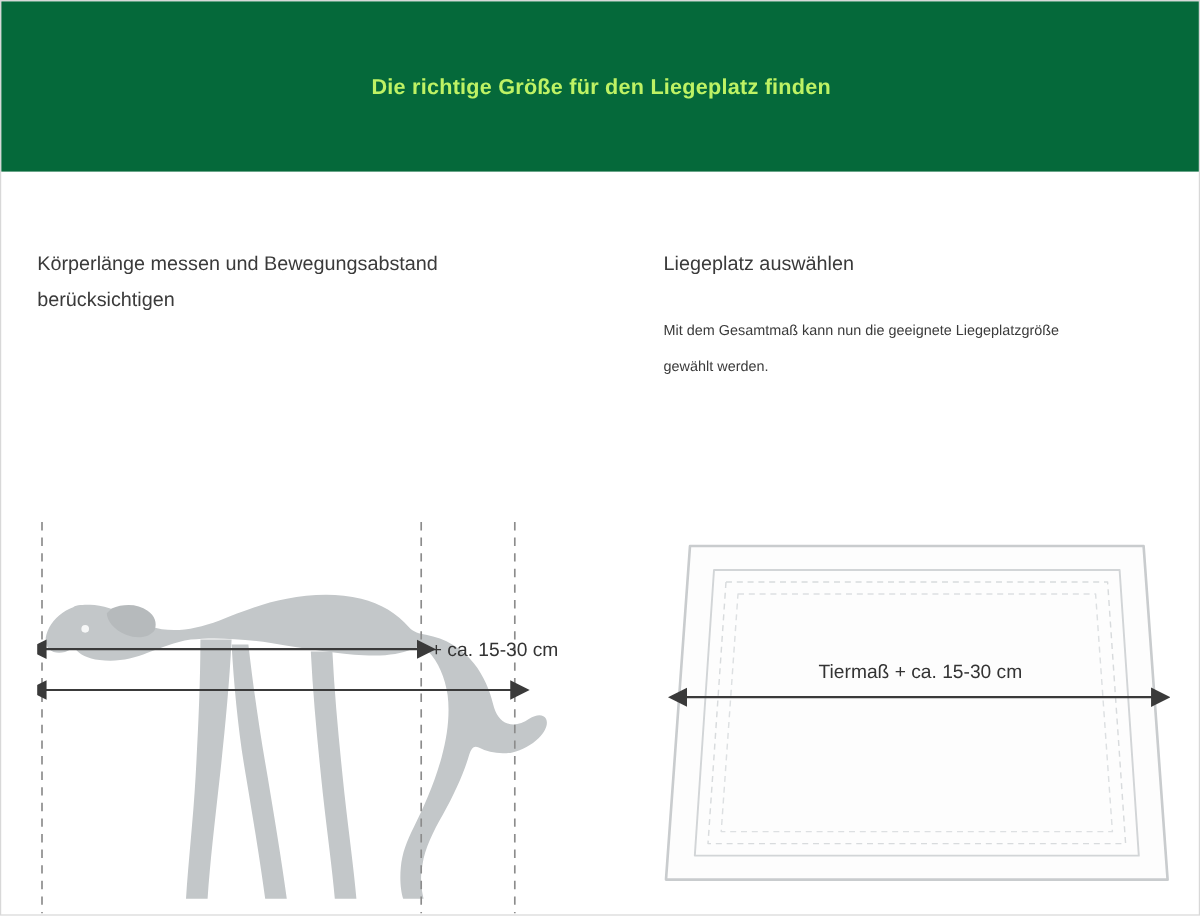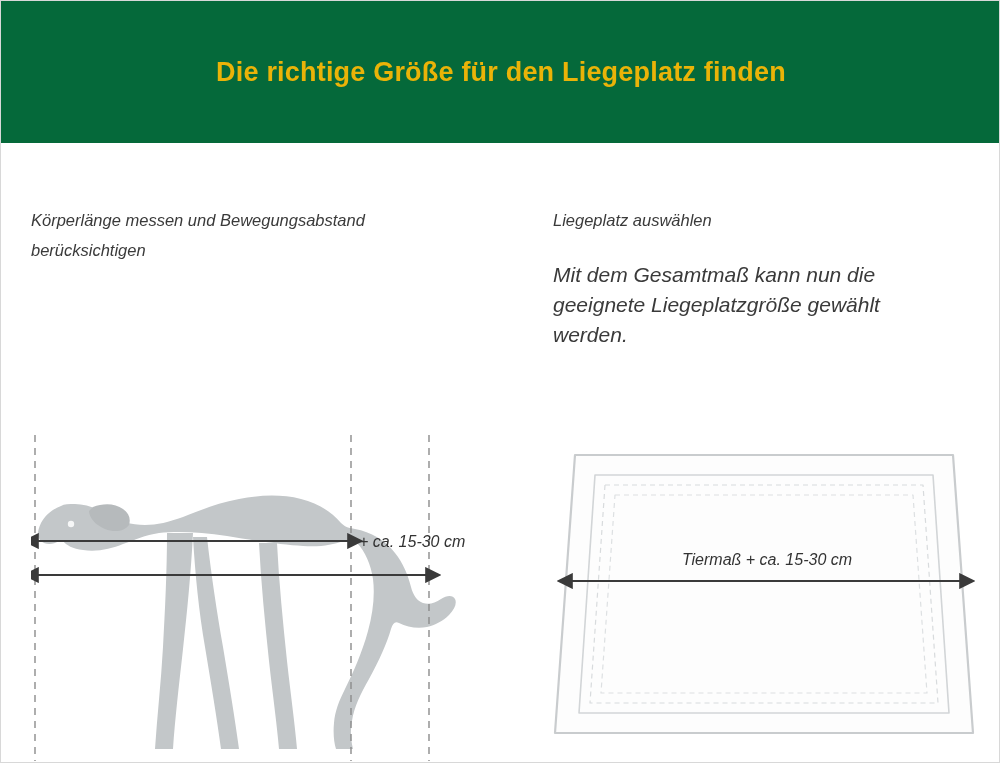--- a/index.html
+++ b/index.html
@@ -29,54 +29,53 @@
     left: 0;
     top: 0;
     width: 1000px;
     height: 142px;
     background: #05693a;
     display: flex;
     align-items: center;
     justify-content: center;
   }
   .header-title {
-    color: #eab308;
-    font-size: 27px;
+    color: #bef264;
+    font-size: 18px;
     font-weight: 700;
     letter-spacing: 0.2px;
     text-align: center;
   }
   
   .columns {
     position: absolute;
     left: 0;
     top: 142px;
     width: 1000px;
     height: 621px;
-    font-style: italic;
   }
   .col {
     position: absolute;
     top: 0;
     height: 621px;
   }
   .col-left  { left: 30px;  width: 480px; }
   .col-right { left: 532px; width: 450px; margin-left: 20px; }
 
   .col-heading {
     font-size: 16.5px;
     line-height: 30px;
     color: #3a3a3a;
     font-weight: 400;
     margin: 0;
     padding-top: 62px;
     max-width: 420px;
   }
   .col-body {
-    font-size: 21px;
+    font-size: 12px;
     line-height: 30px;
     color: #3a3a3a;
     margin: 0;
     padding-top: 25px;
     max-width: 400px;
   }
   .col-right .col-body { max-width: 330px; }
   .fig-wrap {
     position: absolute;
     left: 0;

